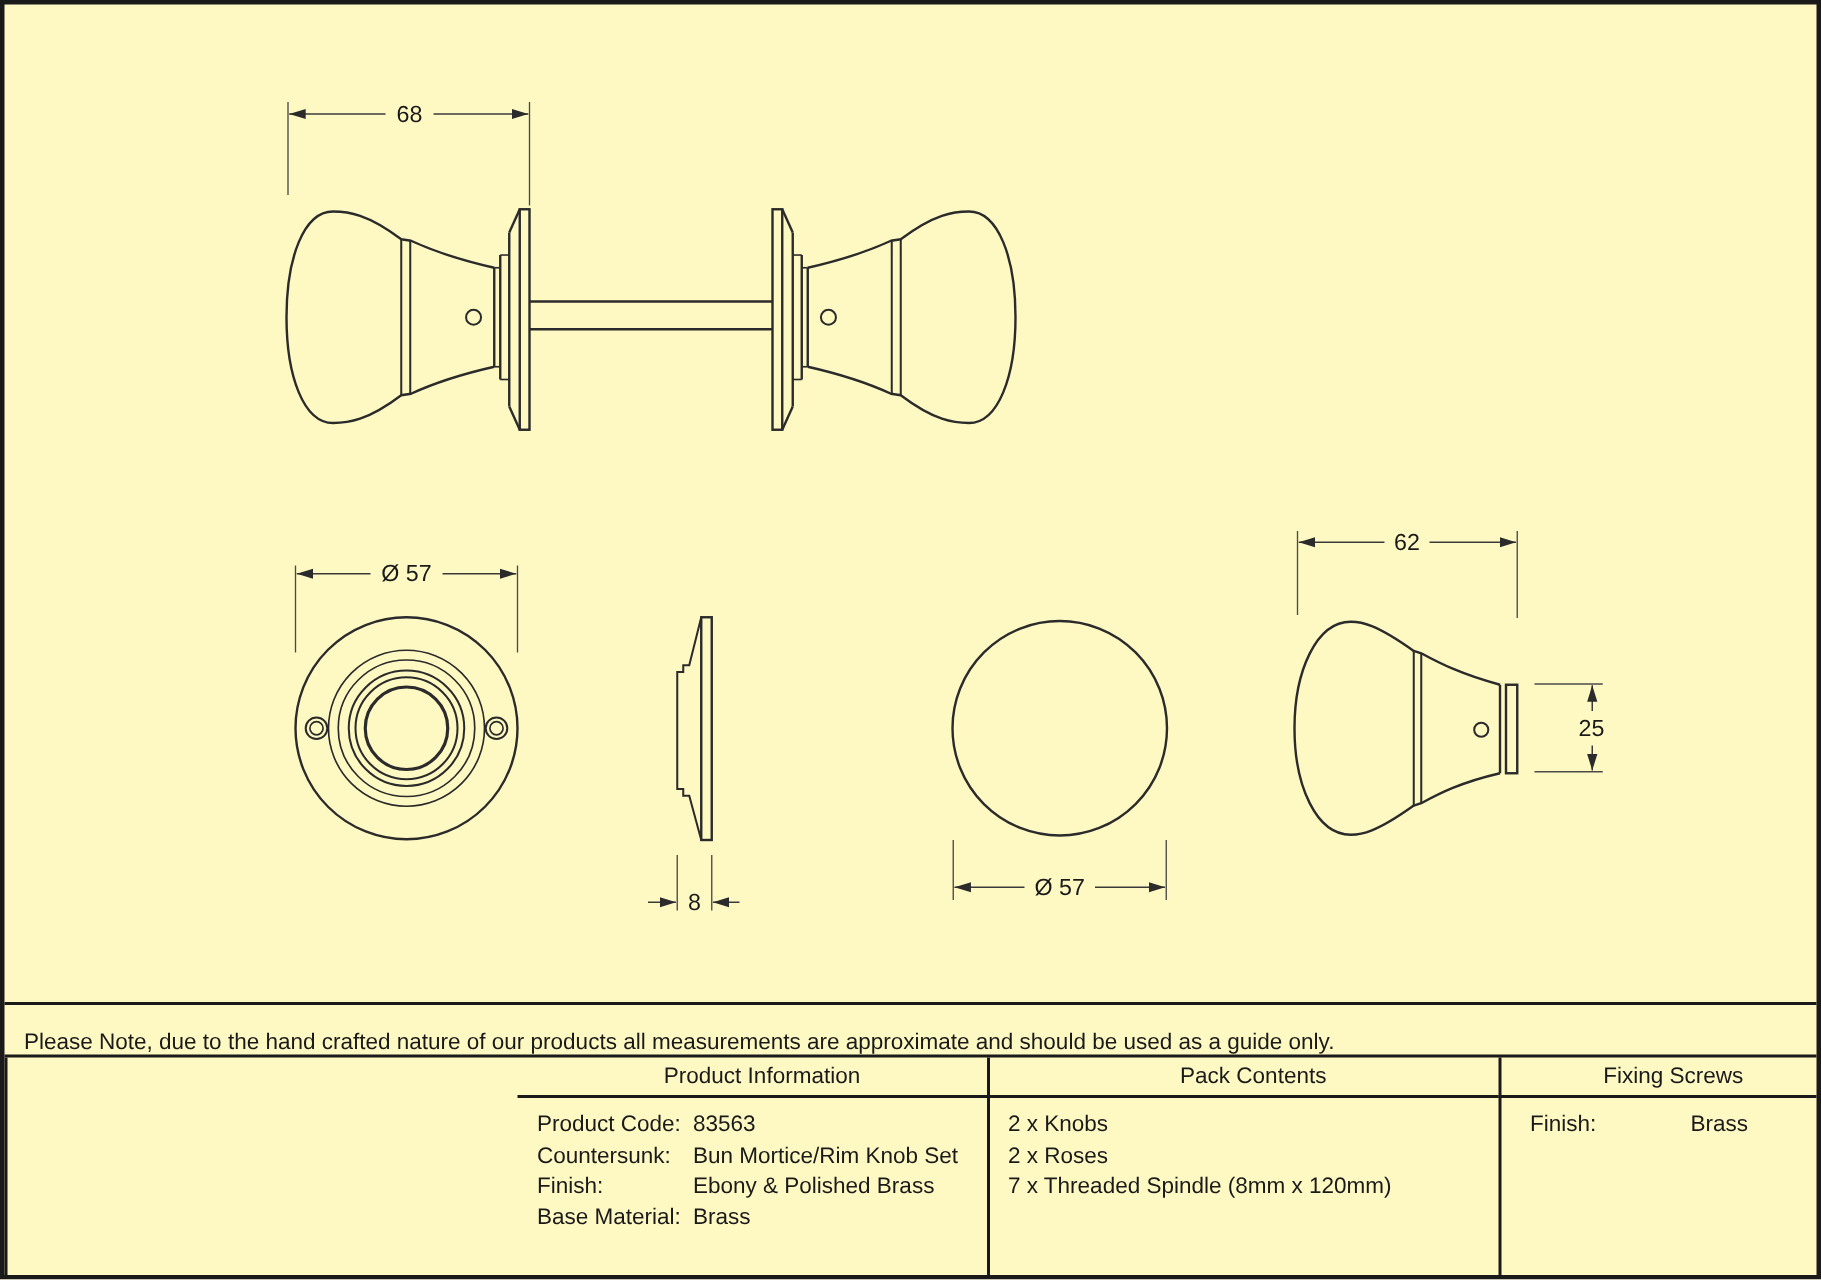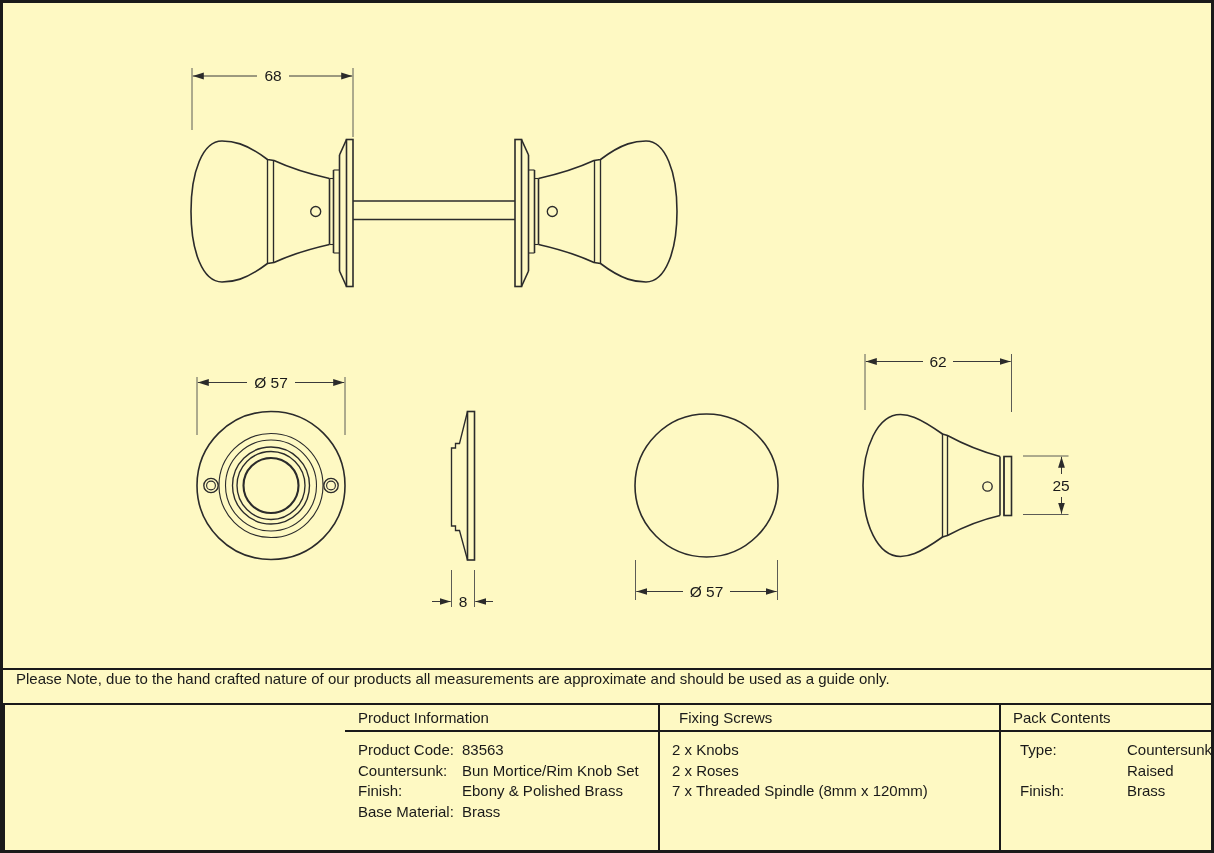--- a/index.html
+++ b/index.html
@@ -7,25 +7,25 @@
   .sheet{position:relative;width:1214px;height:853px;box-sizing:border-box;border:3px solid #1a1a1a;background:#fef9c3;}
   .drawing-svg{position:absolute;top:0;left:0;display:block;}
   .obj{fill:none;stroke:#2b2b2b;stroke-width:1.6;}
   .obj .thin{stroke-width:1.1;}
   .obj .mid{stroke-width:1.35;}
   .obj .thick{stroke-width:2.1;}
   .dim line{stroke:#3a3a3a;stroke-width:1;}
   .dim .ext{stroke:#4a4a4a;stroke-width:0.9;}
   .dim text{fill:#1a1a1a;font-family:"Liberation Sans",sans-serif;font-size:15.5px;text-anchor:middle;}
   .note-row{position:absolute;left:0;top:665px;width:100%;height:35px;box-sizing:border-box;
-    border-top:2px solid #1a1a1a;display:flex;align-items:flex-start;padding-left:13px;font-size:15px;}
+    border-top:2px solid #1a1a1a;display:flex;align-items:flex-end;padding-left:13px;font-size:15px;}
   .spec-table{position:absolute;left:0;top:700px;right:0;bottom:0;box-sizing:border-box;
     border-top:2px solid #1a1a1a;display:grid;grid-template-columns:342px 313px 341px 1fr;grid-template-rows:25px 1fr;
     font-size:15px;}
-  .cell{box-sizing:border-box;overflow:hidden;}
+  .cell{box-sizing:border-box;overflow:hidden;justify-content:center;}
   .hcell{display:flex;align-items:center;}
   .bl{border-left:2px solid #1a1a1a;}
   .bt{border-top:2px solid #1a1a1a;}
   .h1,.d1{padding-left:13px;}
   .h2,.d2{padding-left:12px;}
   .h3,.d3{padding-left:19px;}
   .dcell{padding-top:8px;line-height:20.5px;}
   .kv{display:flex;}
   .d1 .kv .k{width:104px;flex:none;}
   .d3 .kv .k{width:107px;flex:none;}
@@ -169,25 +169,25 @@
   </svg>
 
   <div class="note-row">
     <span>Please Note, due to the hand crafted nature of our products all measurements are approximate and should be used as a guide only.</span>
   </div>
 
   <div class="spec-table">
     <div class="cell hcell h1">
       <span>Product Information</span>
     </div>
+    <div class="cell hcell h2 bl">
+      <span>Pack Contents</span>
+    </div>
     <div class="cell hcell h3 bl">
       <span>Fixing Screws</span>
-    </div>
-    <div class="cell hcell h2 bl">
-      <span>Pack Contents</span>
     </div>
     <div class="cell bl span2"></div>
 
     <div class="cell dcell d1 bt">
       <div class="kv">
         <span class="k">Product Code:</span>
         <span class="v">83563</span>
       </div>
       <div class="kv">
         <span class="k">Countersunk:</span>
@@ -206,23 +206,19 @@
     <div class="cell dcell d2 bl bt">
       <div>2 x Knobs</div>
       <div>2 x Roses</div>
       <div>7 x Threaded Spindle (8mm x 120mm)</div>
     </div>
 
     <div class="cell dcell d3 bl bt">
       <div class="kv">
       </div>
       <div class="kv">
-        <span class="k">Type:</span>
-        <span class="v">Countersunk Raised</span>
-      </div>
-      <div class="kv">
         <span class="k">Finish:</span>
         <span class="v">Brass</span>
       </div>
 
     </div>
   </div>
 </div>
 
 </body></html>

